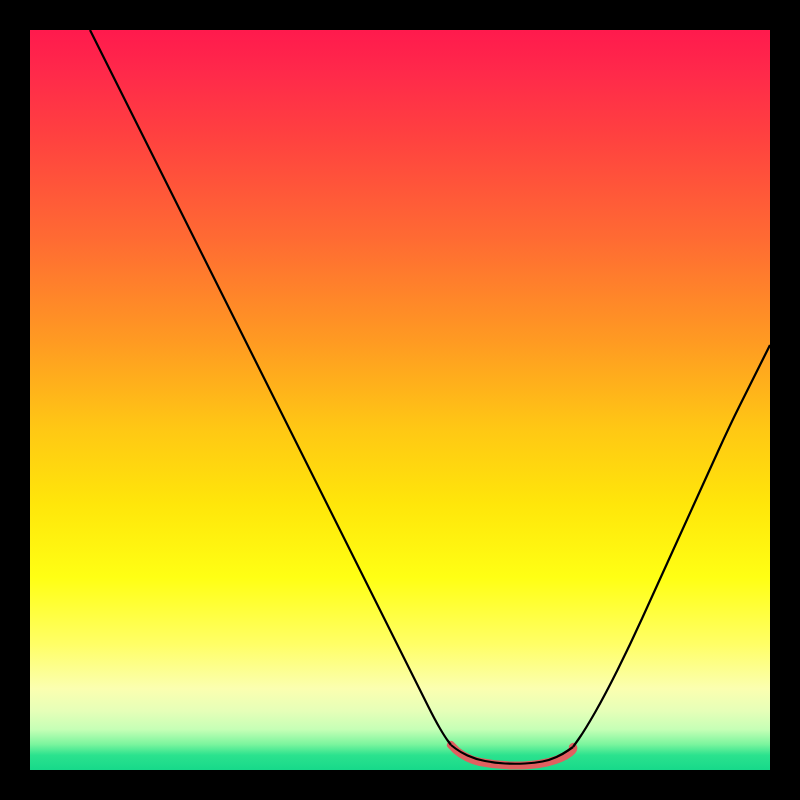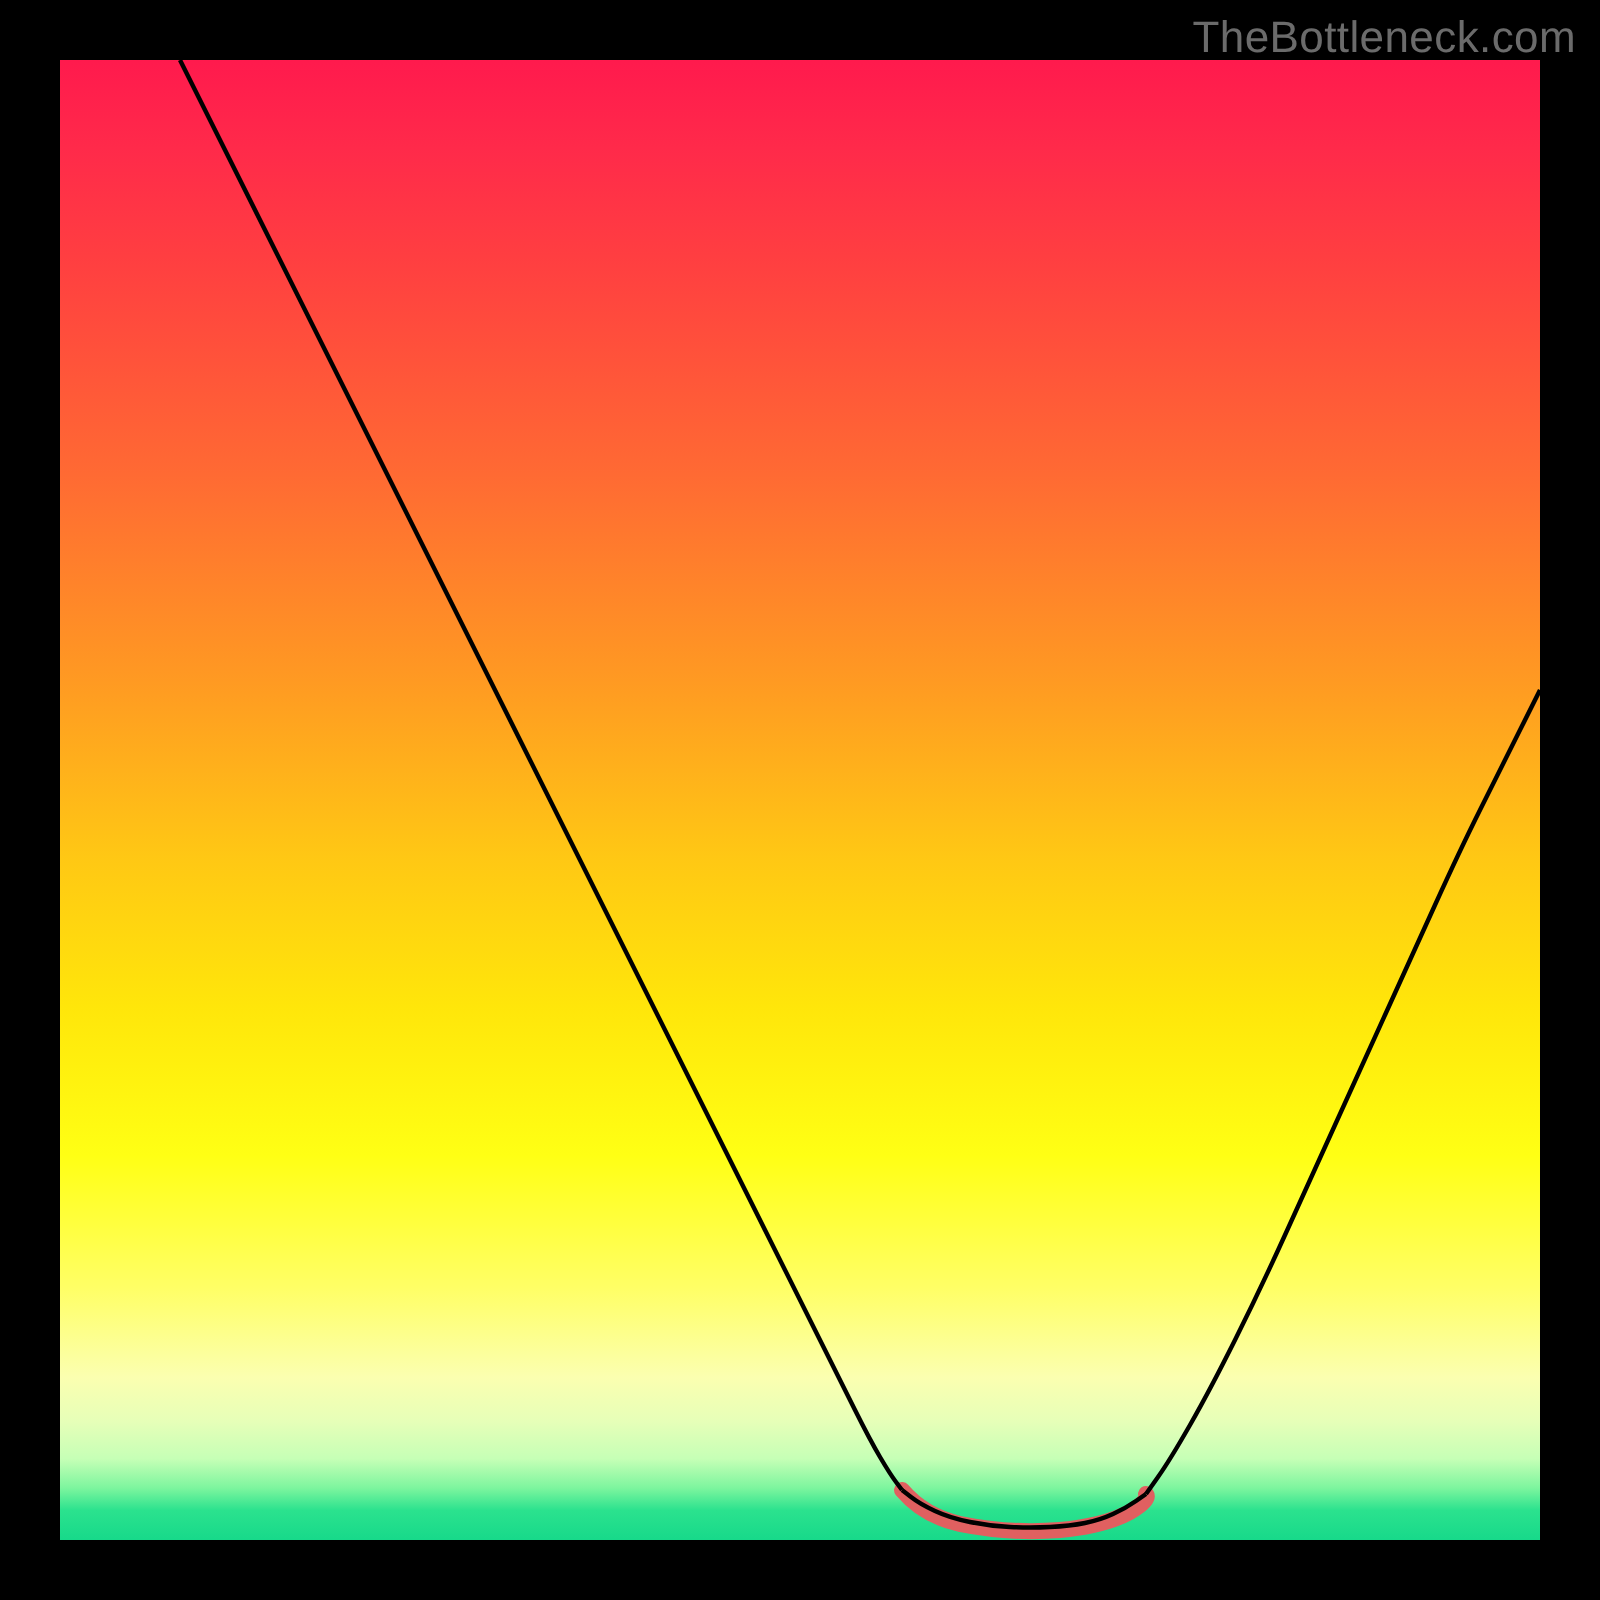--- a/index.html
+++ b/index.html
@@ -60,21 +60,20 @@
     font-size: 22px;
     letter-spacing: 0.2px;
     user-select: none;
   }
 </style>
 </head>
 <body>
 
 <div class="stage">
 
-  <div class="watermark">TheBottleneck.com</div>
 
   <div class="plot">
     <div class="gradient"></div>
 
     <svg class="curve-svg" viewBox="0 0 740 740" preserveAspectRatio="none">
 
       <path fill="none" stroke-linecap="round" stroke-linejoin="round" d="M421,715 Q432,728 450,732 Q475,737 500,735 Q522,733 535,726 Q545,720 543,717" stroke="#e06060" stroke-width="8"></path>
 
       <path fill="none" stroke-width="2.2" d="M60,0 Q60,0 75,30 Q90,60 107.5,95 Q125,130 142.5,165 Q160,200 180,240 Q200,280 220,320 Q240,360 260,400 Q280,440 297.5,475 Q315,510 330,540 Q345,570 357.5,595 Q370,620 380,640 Q390,660 397.5,675 Q405,690 410,698.5 Q415,707 418,711 T421,715" stroke="#000000"></path>
 

